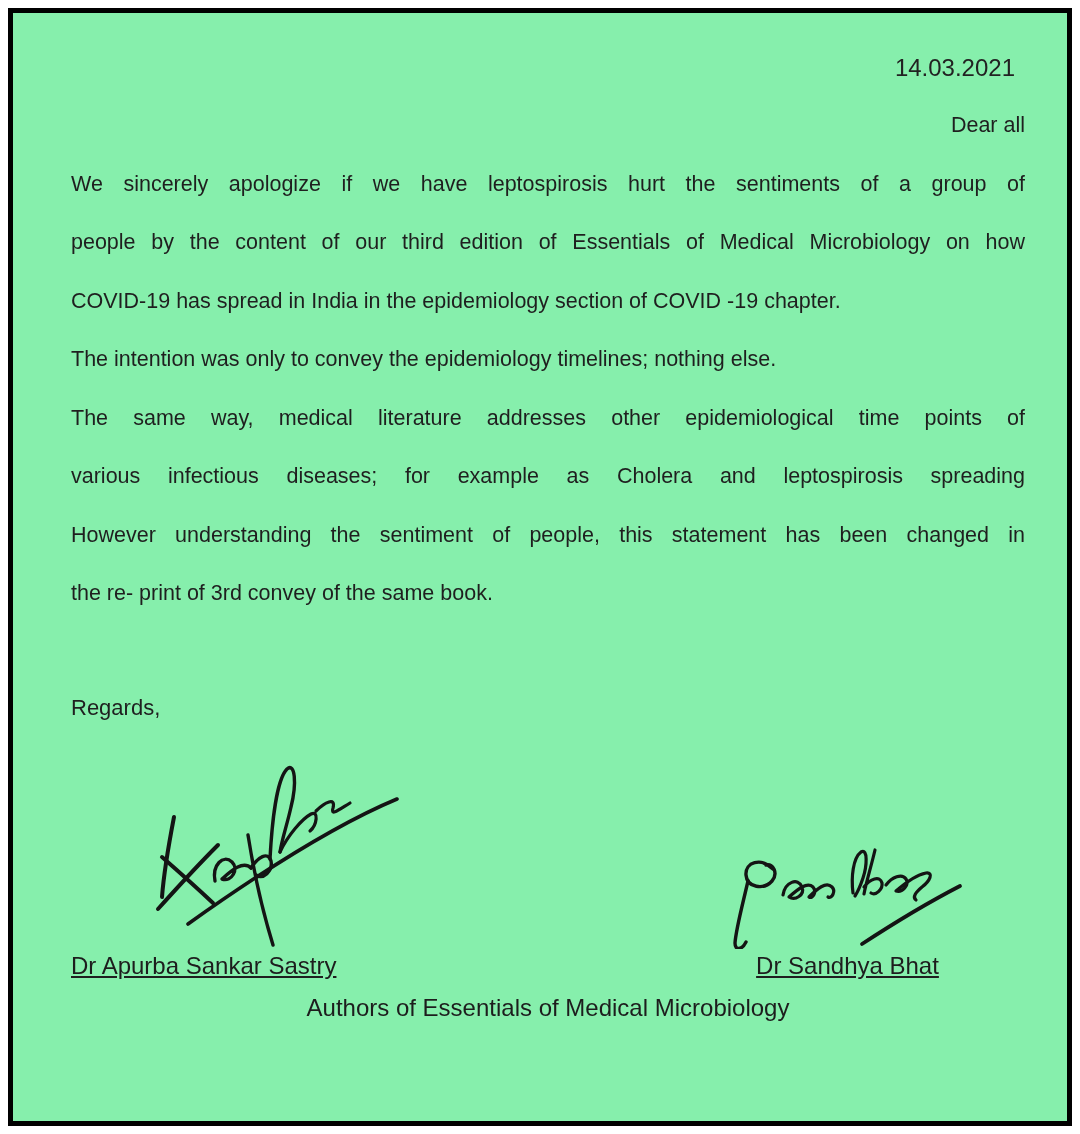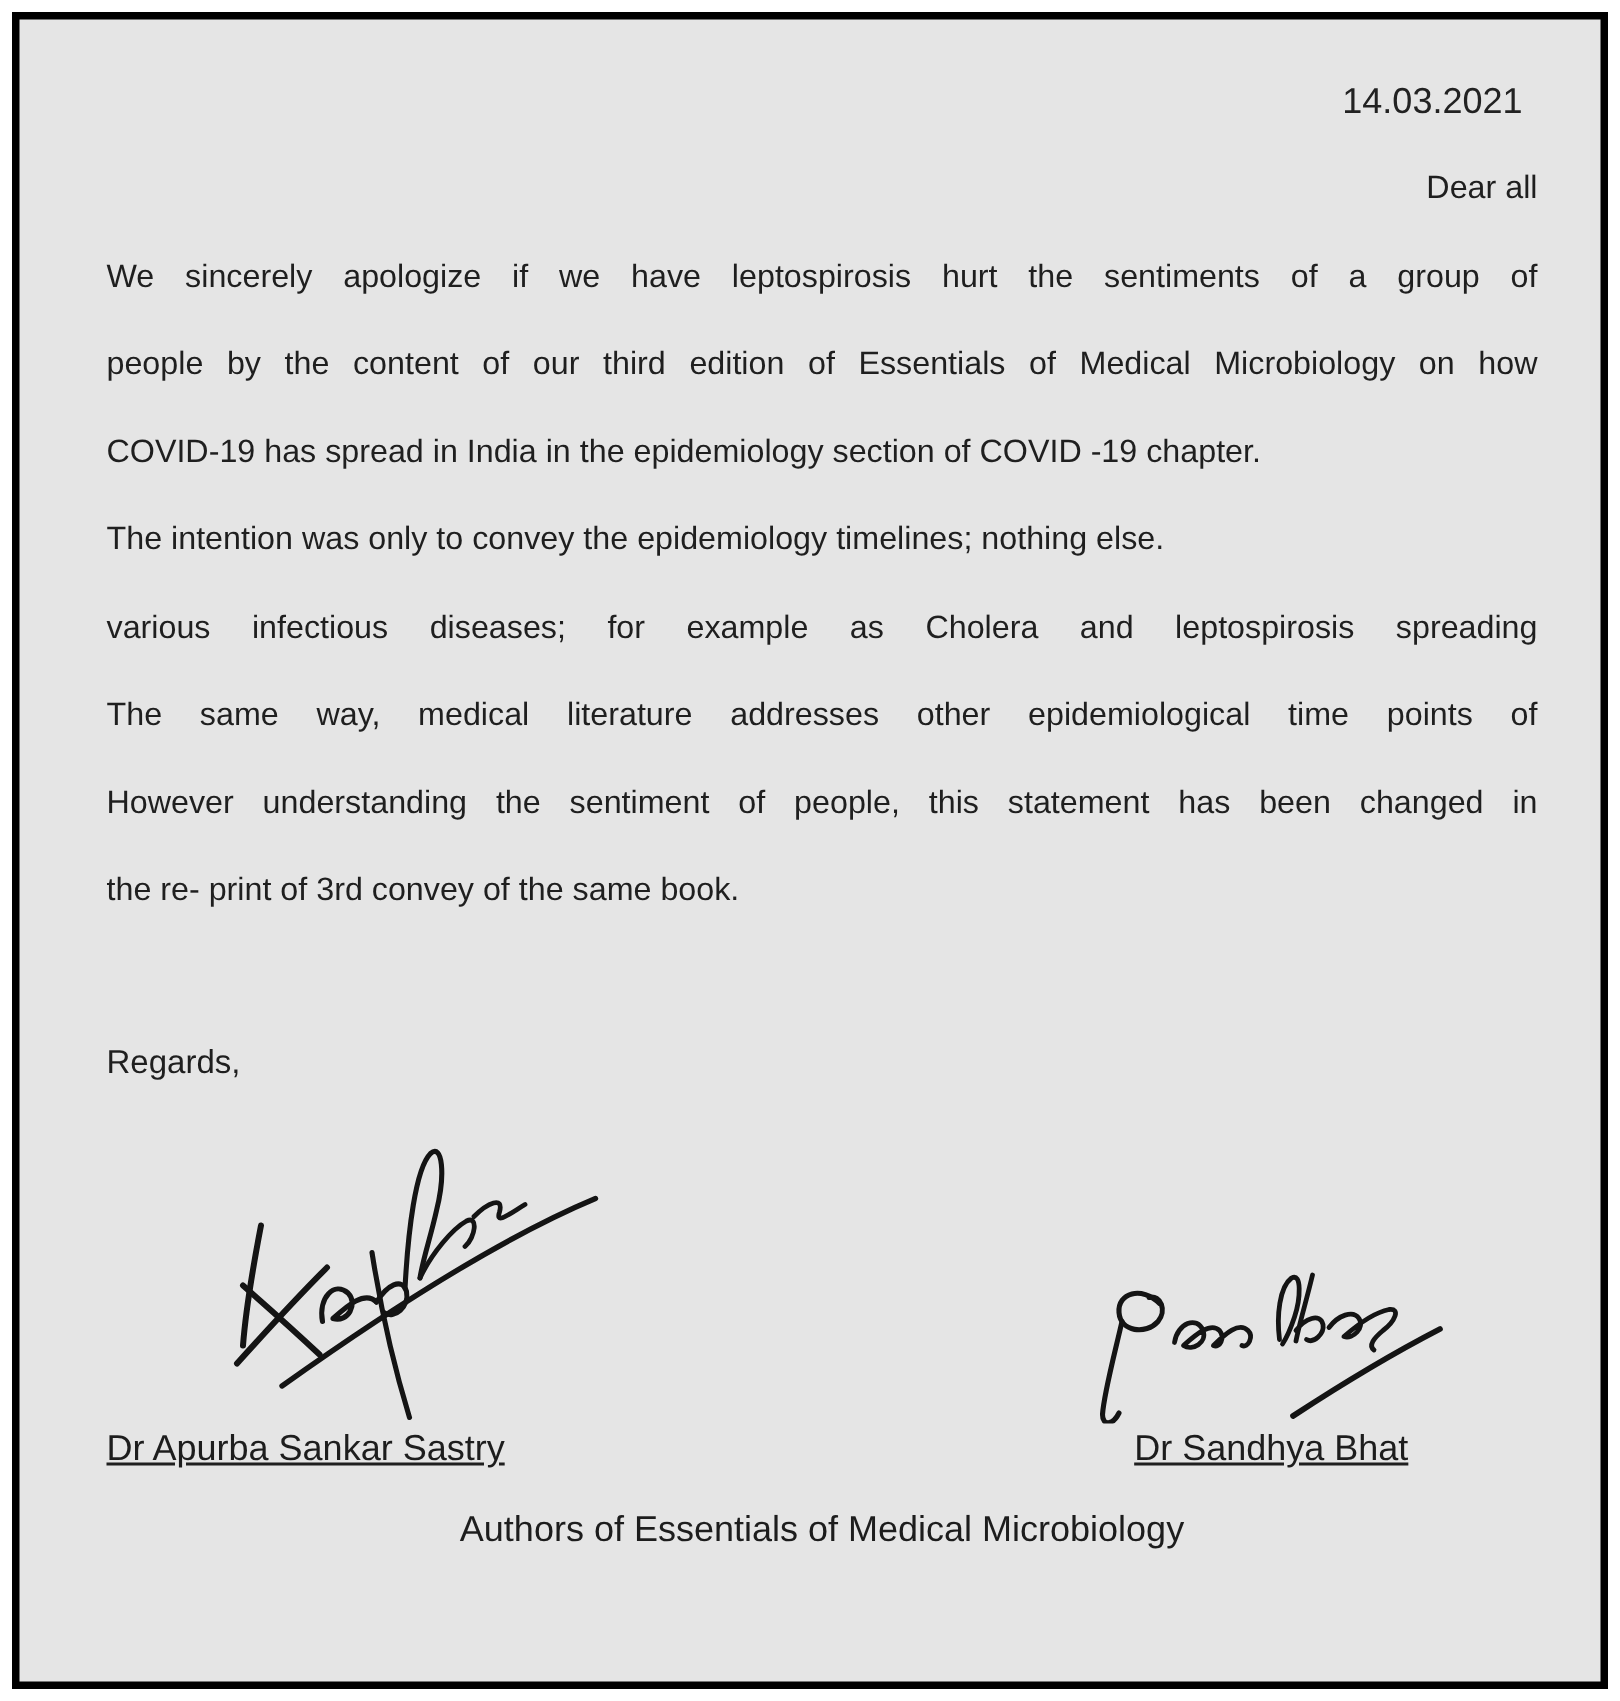--- a/index.html
+++ b/index.html
@@ -6,21 +6,21 @@
     margin: 0; padding: 0;
     width: 1080px; height: 1134px;
     background: #ffffff;
     font-family: "Liberation Sans", sans-serif;
   }
   .frame {
     position: absolute;
     left: 8px; top: 8px;
     width: 1054px; height: 1108px;
     border: 5px solid #000000;
-    background: #e5e5e5;
+    background: #86efac;
     box-sizing: content-box;
     overflow: hidden;
   }
   .page {
     position: relative;
     width: 100%; height: 100%;
     padding: 40px 42px 0 58px;
     box-sizing: border-box;
     color: #1f1f1f;
   }
@@ -60,21 +60,21 @@
   .sig-img-wrap-right { height: 120px; }
   .sig-name {
     font-size: 24px;
     line-height: 34px;
     color: #1d1d1d;
     white-space: nowrap;
   }
   .sig-col.left .sig-name { text-align: left; }
   .sig-col.right .sig-name { text-align: center; }
   .footer-line {
-    margin-top: 20px;
+    margin-top: 8px;
     text-align: center;
     font-size: 24px;
     line-height: 34px;
     color: #1d1d1d;
   }
   svg.sig { display: block; }
   svg.sig path {
     fill: none;
     stroke: #141414;
     stroke-linecap: round;
@@ -93,22 +93,22 @@
       <div class="salutation">Dear all</div>
       <div class="para">
           <div class="line">We sincerely apologize if we have leptospirosis hurt the sentiments of a group of</div>
           <div class="line">people by the content of our third edition of Essentials of Medical Microbiology on how</div>
           <div class="line last">COVID-19 has spread in India in the epidemiology section of COVID -19 chapter.</div>
         </div>
       <div class="para">
           <div class="line last">The intention was only to convey the epidemiology timelines; nothing else.</div>
         </div>
       <div class="para">
+          <div class="line">The same way, medical literature addresses other epidemiological time points of</div>
           <div class="line">various infectious diseases; for example as Cholera and leptospirosis spreading</div>
-          <div class="line">The same way, medical literature addresses other epidemiological time points of</div>
         </div>
       <div class="para">
           <div class="line">However understanding the sentiment of people, this statement has been changed in</div>
           <div class="line last">the re- print of 3rd convey of the same book.</div>
         </div>
     </div>
 
     <div class="closing">Regards,</div>
 
     <div class="sig-row">

